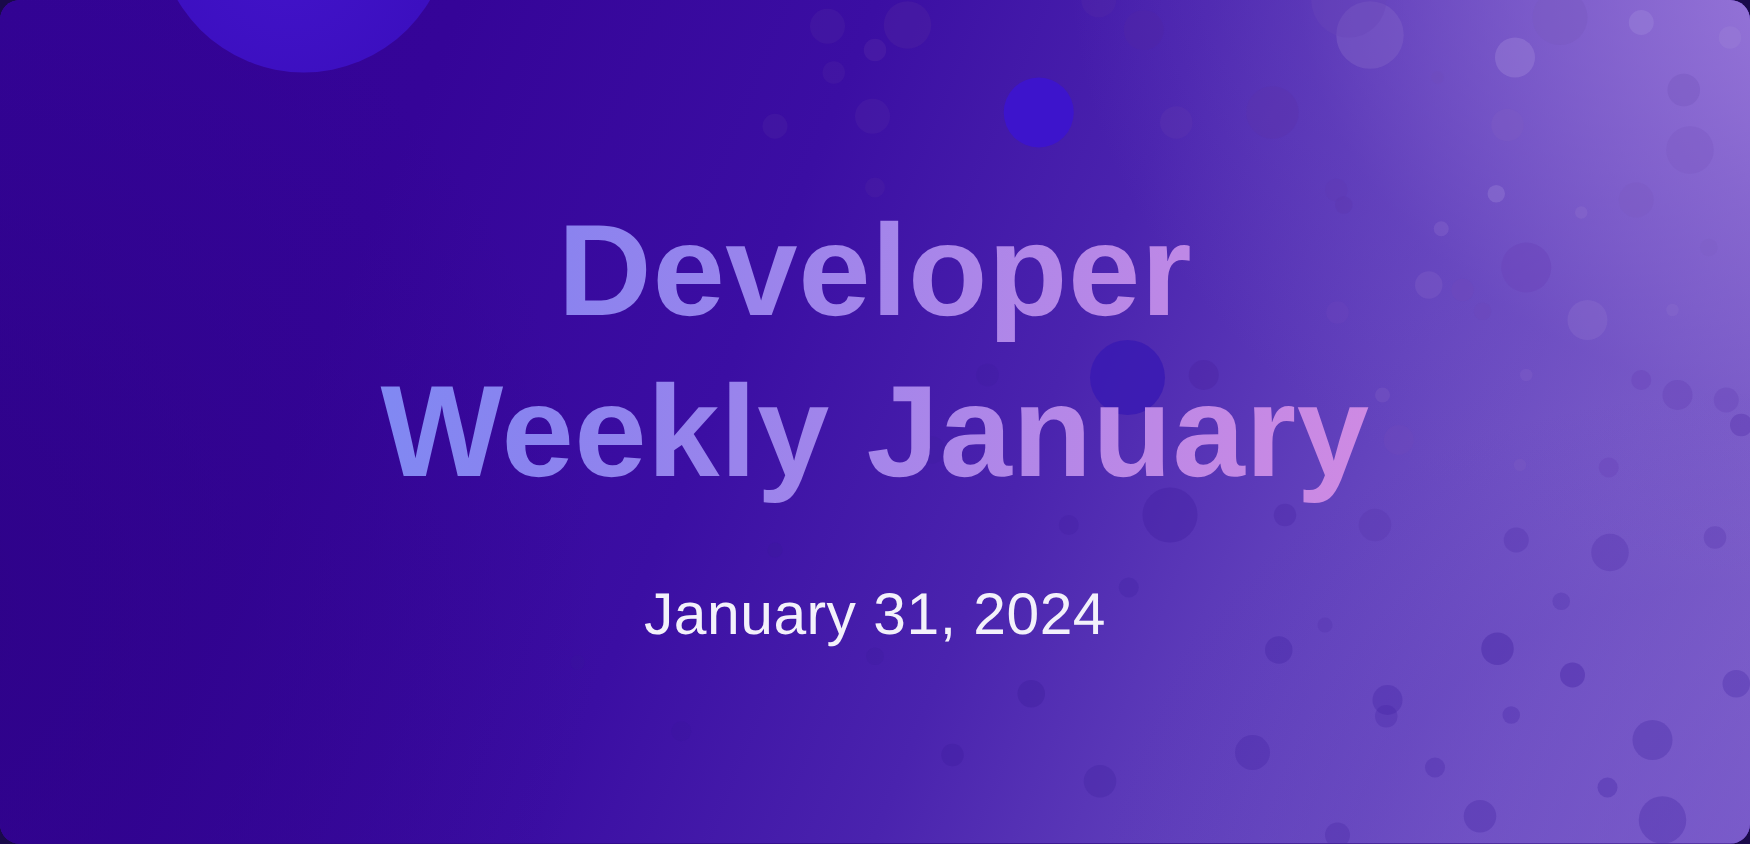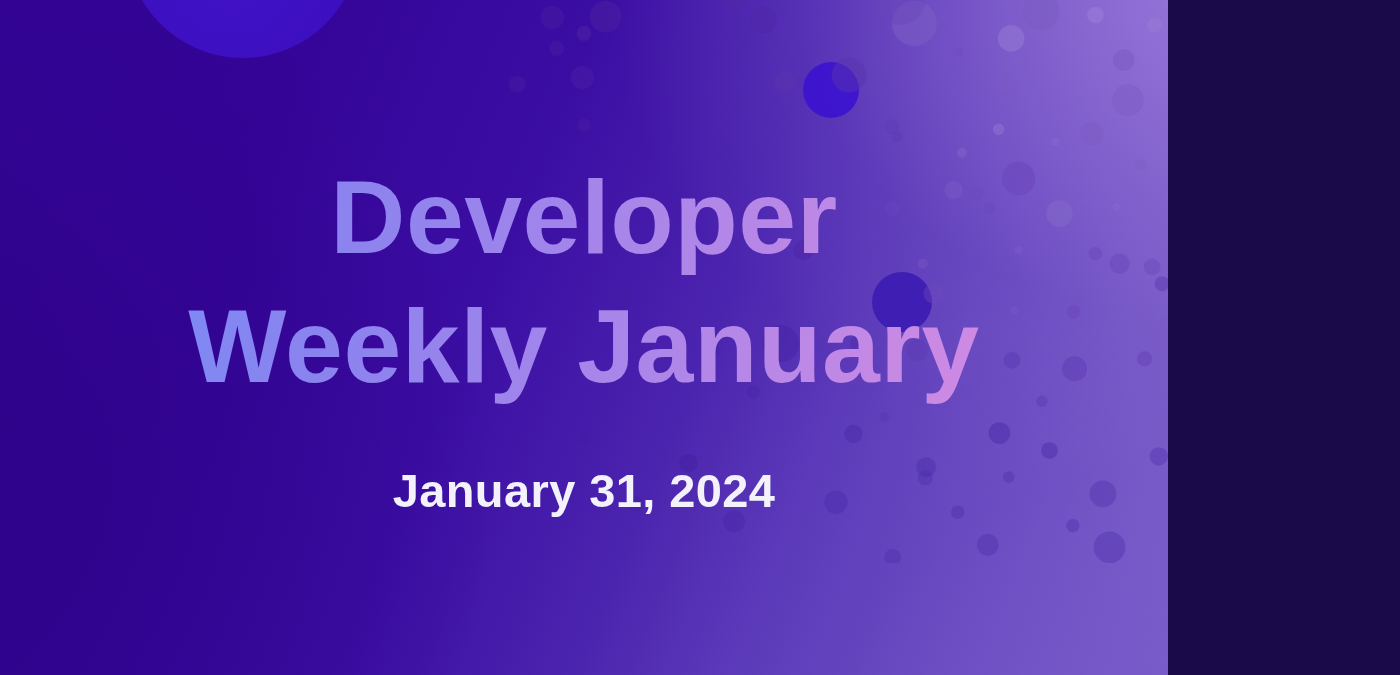--- a/index.html
+++ b/index.html
@@ -3,25 +3,26 @@
 <meta charset="utf-8">
 <style>
   html, body {
     margin: 0;
     padding: 0;
     background: #1a0a4a;
   }
 
   #slide {
     position: relative;
-    width: 1168px;
+    width: 1400px;
     height: 675px;
     overflow: hidden;
     font-family: "Liberation Sans", sans-serif;
     background: #3a0b9c;
+    border-radius: 16px;
   }
 
   
   .bg-base {
     position: absolute;
     inset: 0;
     background:
       linear-gradient(112deg,
         #330395 0%,
         #350498 22%,
@@ -134,21 +135,21 @@
   }
 
   .headline .line {
     display: block;
   }
 
   .subtitle {
     margin: 4px;
     margin-top: 52px;
     font-size: 47px;
-    font-weight: 700;
+    font-weight: 400;
     letter-spacing: 0.4px;
     color: #f3f1fb;
   }
 </style>
 </head>
 <body>
 
 <div id="slide">
 
   <div class="bg-base"></div>

